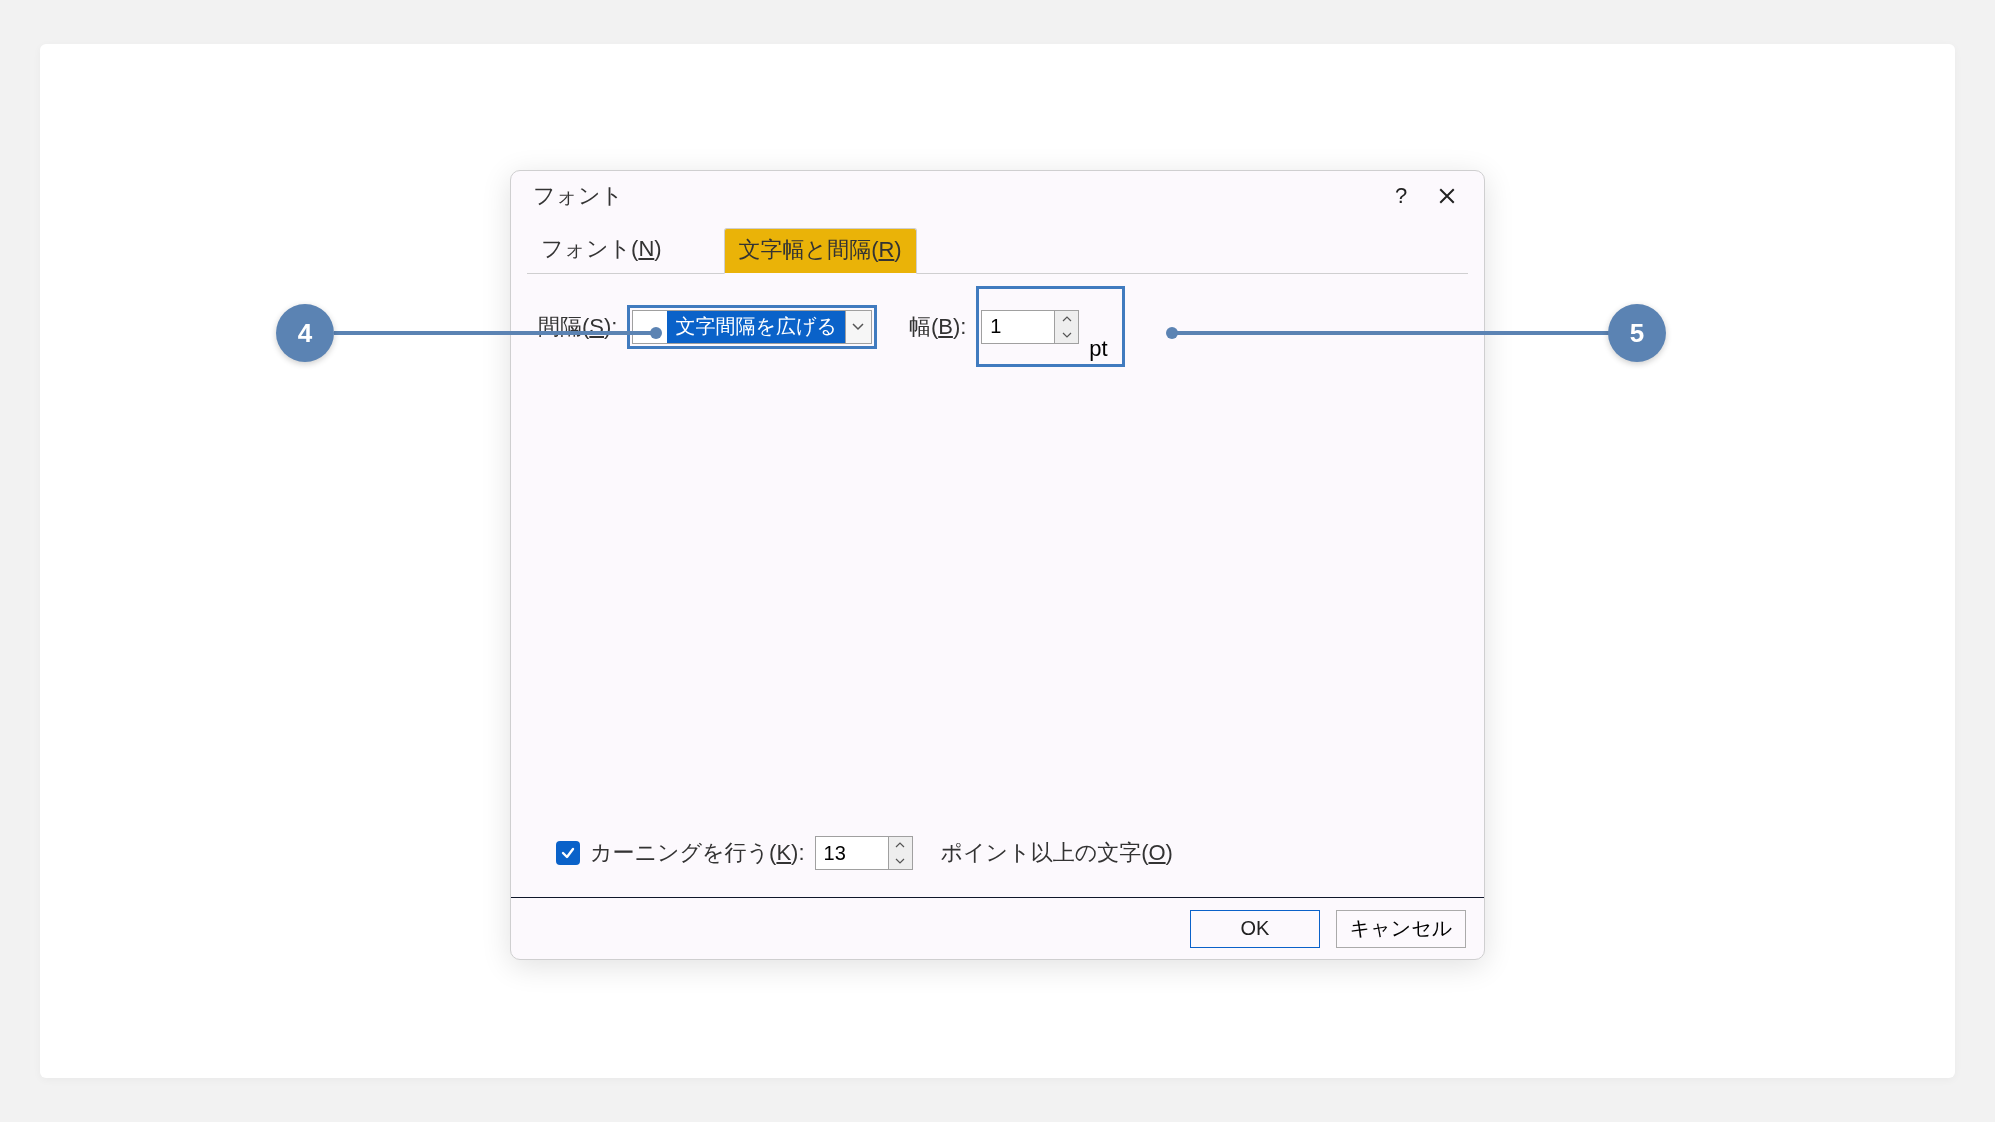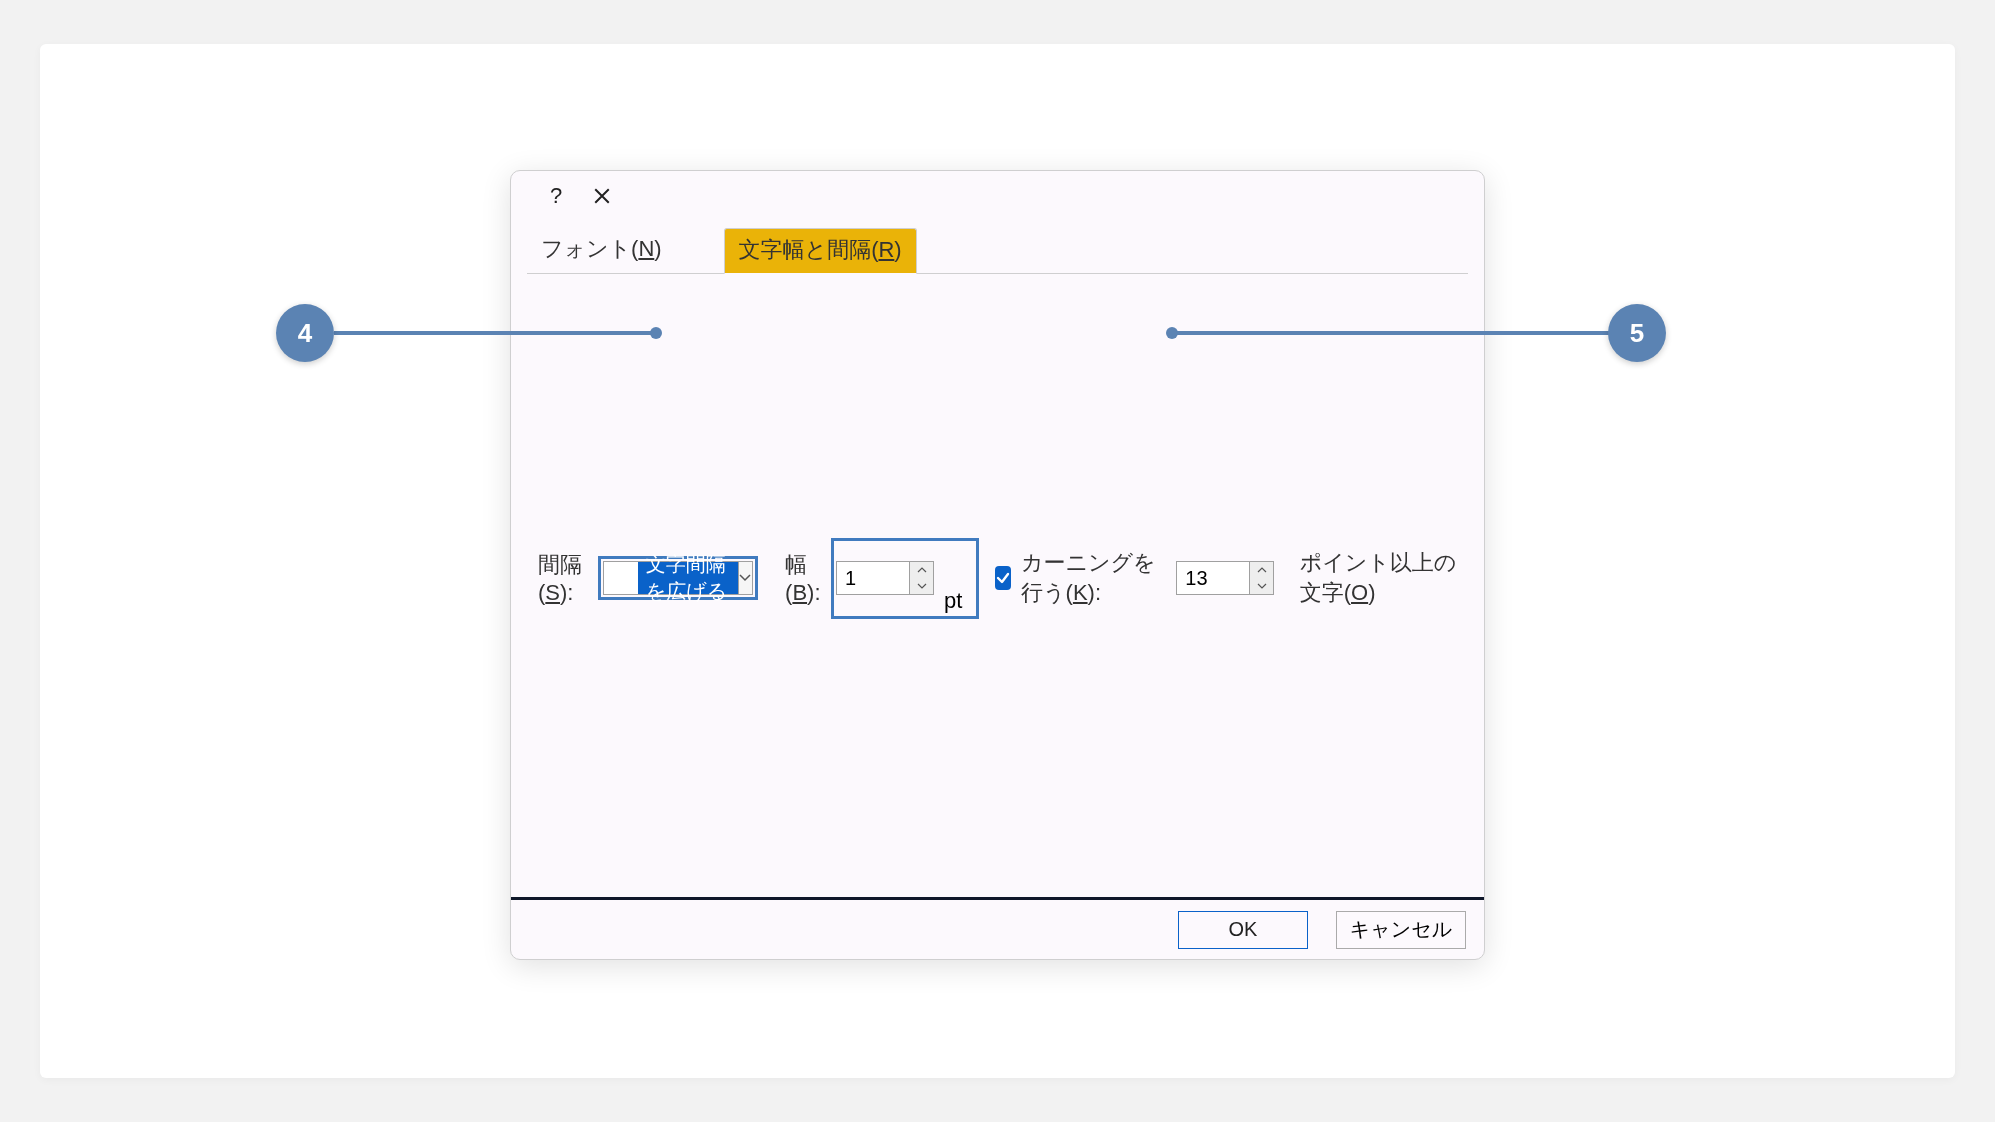--- a/index.html
+++ b/index.html
@@ -69,22 +69,23 @@
       margin: 0 16px;
       height: 0;
       border-top: 1px solid #cfcfd0;
     }
     .body {
       flex: 1;
       margin: 0 16px 0 16px;
       padding: 12px 10px;
       border: 1px solid transparent;
       border-top: 0;
-      display: flex; flex-direction: row;
+      display: flex; flex-direction: column;
       font-size: 22px;
+      justify-content: space-between;
     }
     .row {
       display: flex; align-items: center;
       gap: 10px; margin-bottom: 14px;
     }
     .label { color: #333; }
     .lbl-u { text-decoration: underline; }
     .hlframe {
       display: flex; align-items: center;
       border: 3px solid #407bbf;
@@ -130,23 +131,23 @@
     .unit { padding: 0 12px 0 10px; font-size: 22px; margin-top: 45px; }
     .checkbox {
       width: 24px; height: 24px;
       background: #0a62c9;
       border-radius: 4px;
       display: flex; align-items: center; justify-content: center;
     }
     .checkbox svg { width: 16px; height: 16px; }
     .footer {
       height: 62px;
-      border-top: 3px solid #0f172a;
+      border-top: 1px solid #0f172a;
       display: flex; justify-content: flex-end; align-items: center;
-      gap: 28px; padding: 0 18px;
+      gap: 16px; padding: 0 18px;
     }
     .btn {
       min-width: 130px; height: 38px;
       border: 1px solid #aaa; background: #fcf9fd;
       display: flex; align-items: center; justify-content: center;
       font-size: 20px; cursor: pointer;
     }
     .btn.primary { border: 1px solid #0a62c9; color: #222; }
     .callout {
       position: absolute;
@@ -168,20 +169,21 @@
       background: #5b83b3; z-index: 41;
     }
   </style>
 </head>
 <body>
 
 <div class="card"></div>
 
 <div class="dialog">
   <div class="titlebar">
+    <div class="title-text">フォント</div>
     <div class="title-btn">?</div>
     <div class="title-btn close">
       <svg viewBox="0 0 16 16">
           <path d="M2 2 L14 14 M14 2 L2 14" stroke="#222" stroke-width="1.8" fill="none"></path>
         </svg>
     </div>
   </div>
 
   <div class="tabs">
     <div class="tab">

